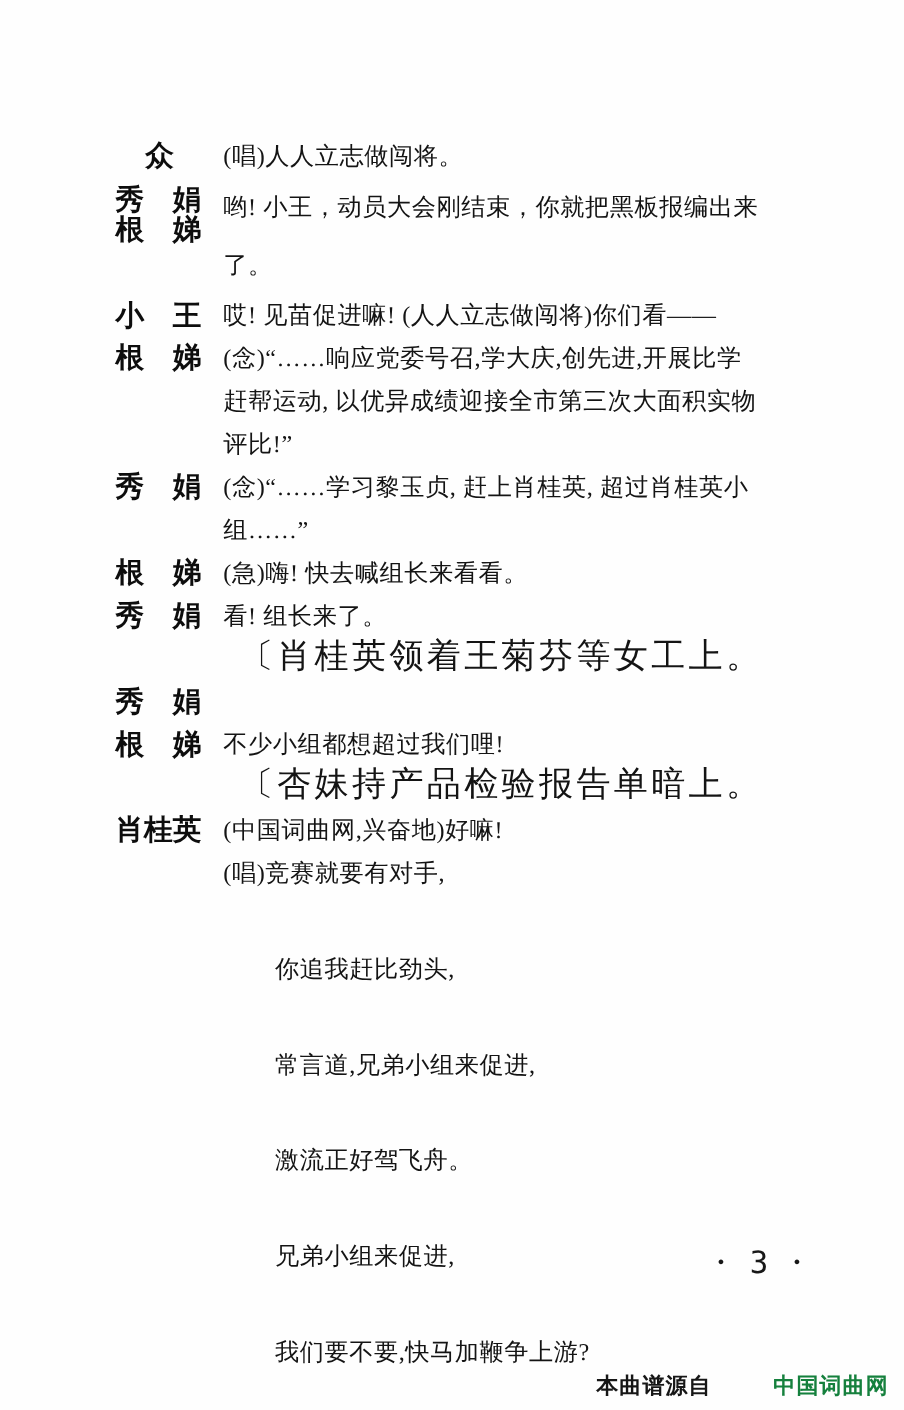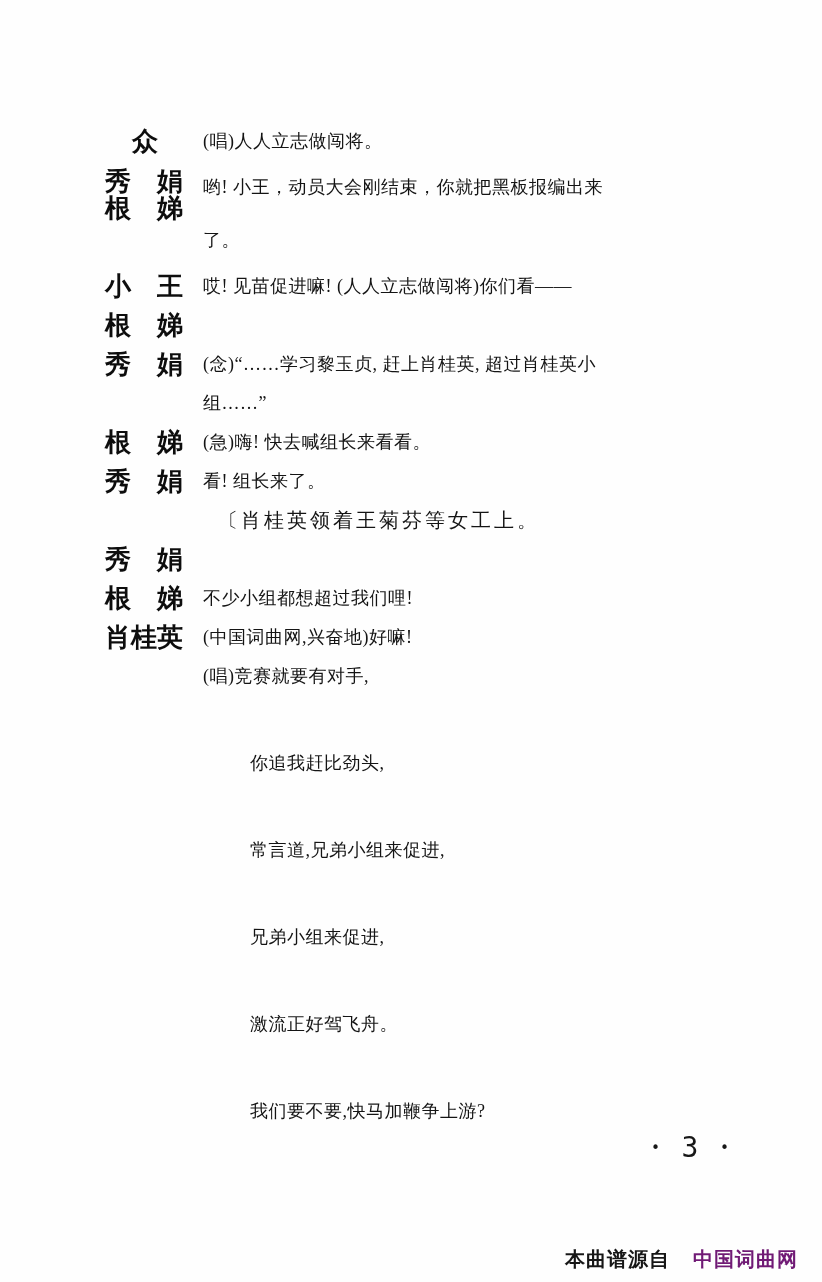--- a/index.html
+++ b/index.html
@@ -24,47 +24,48 @@
     font-size:26px;
     line-height:39px;
     white-space:pre;
     color:#0d0d0d;
   }
   .speaker.single { padding-left:27px; }
   .entry.stacked .speaker { line-height:27px; }
   .entry.stacked .speaker-col { padding-top:7px; }
   .lines-col { flex:none; }
   .line {
-    font-size:18px;
+    font-size:22px;
     line-height:39px;
     white-space:pre;
     letter-spacing:0.5px;
   }
   .entry.stacked .line { line-height:53px; }
   .line.stage {
     padding-left:15px;
-    font-size:20px;
+    font-size:31px;
     letter-spacing:3px;
+    font-family:Liberation Mono, monospace;
   }
   .line.lyric { padding-left:47px;margin-top:48px; }
   .page-number {
     position:absolute;
     left:651px; top:1131px;
     width:78px;
     display:flex;
     align-items:center;
     justify-content:space-between;
     font-family:"DejaVu Sans Mono",monospace;
     color:#171717;
   }
   .page-number .num { font-size:28px; font-weight:500; }
   .page-number .dot { font-size:15px; }
   .footer {
     position:absolute;
-    right:24px; bottom:9px;
+    right:14px; bottom:9px;
     display:flex;
     align-items:baseline;
     gap:23px;
     font-family:"Liberation Sans","DejaVu Sans",sans-serif;
     font-weight:700;
     font-size:20px;
   }
   .footer .prefix { color:#161616; letter-spacing:1px; }
   .footer .brand { letter-spacing:1px; }
 </style>
@@ -97,20 +98,25 @@
           <div class="speaker">小　王</div>
         </div>
         <div class="lines-col">
           <div class="line dialogue">哎! 见苗促进嘛! (人人立志做闯将)你们看——</div>
         </div>
       </div>
       <div class="entry">
         <div class="speaker-col">
           <div class="speaker">根　娣</div>
         </div>
+        <div class="lines-col">
+          <div class="line dialogue">(念)“……响应党委号召,学大庆,创先进,开展比学</div>
+          <div class="line dialogue">赶帮运动, 以优异成绩迎接全市第三次大面积实物</div>
+          <div class="line dialogue">评比!”</div>
+        </div>
       </div>
       <div class="entry">
         <div class="speaker-col">
           <div class="speaker">秀　娟</div>
         </div>
         <div class="lines-col">
           <div class="line dialogue">(念)“……学习黎玉贞, 赶上肖桂英, 超过肖桂英小</div>
           <div class="line dialogue">组……”</div>
         </div>
       </div>
@@ -135,42 +141,43 @@
         <div class="speaker-col">
           <div class="speaker">秀　娟</div>
         </div>
       </div>
       <div class="entry">
         <div class="speaker-col">
           <div class="speaker">根　娣</div>
         </div>
         <div class="lines-col">
           <div class="line dialogue">不少小组都想超过我们哩!</div>
+          <div class="line stage">〔杏妹持产品检验报告单暗上。</div>
         </div>
       </div>
       <div class="entry">
         <div class="speaker-col">
           <div class="speaker">肖桂英</div>
         </div>
         <div class="lines-col">
           <div class="line dialogue">(中国词曲网,兴奋地)好嘛!</div>
           <div class="line dialogue">(唱)竞赛就要有对手,</div>
           <div class="line lyric">你追我赶比劲头,</div>
           <div class="line lyric">常言道,兄弟小组来促进,</div>
+          <div class="line lyric">激流正好驾飞舟。</div>
           <div class="line lyric">兄弟小组来促进,</div>
-          <div class="line lyric">激流正好驾飞舟。</div>
           <div class="line lyric">我们要不要,快马加鞭争上游?</div>
         </div>
       </div>
     </div>
 
   <div class="page-number">
     <span class="dot">•</span>
     <span class="num">3</span>
     <span class="dot">•</span>
   </div>
 
   <div class="footer">
     <span class="prefix" style="color: rgb(22, 22, 22);">本曲谱源自</span>
-    <span class="brand" style="color: #701a75;">中国词曲网</span>
+    <span class="brand" style="color: #15803d; margin-left: 33px;">中国词曲网</span>
   </div>
 
 </div>
 
 </body></html>

